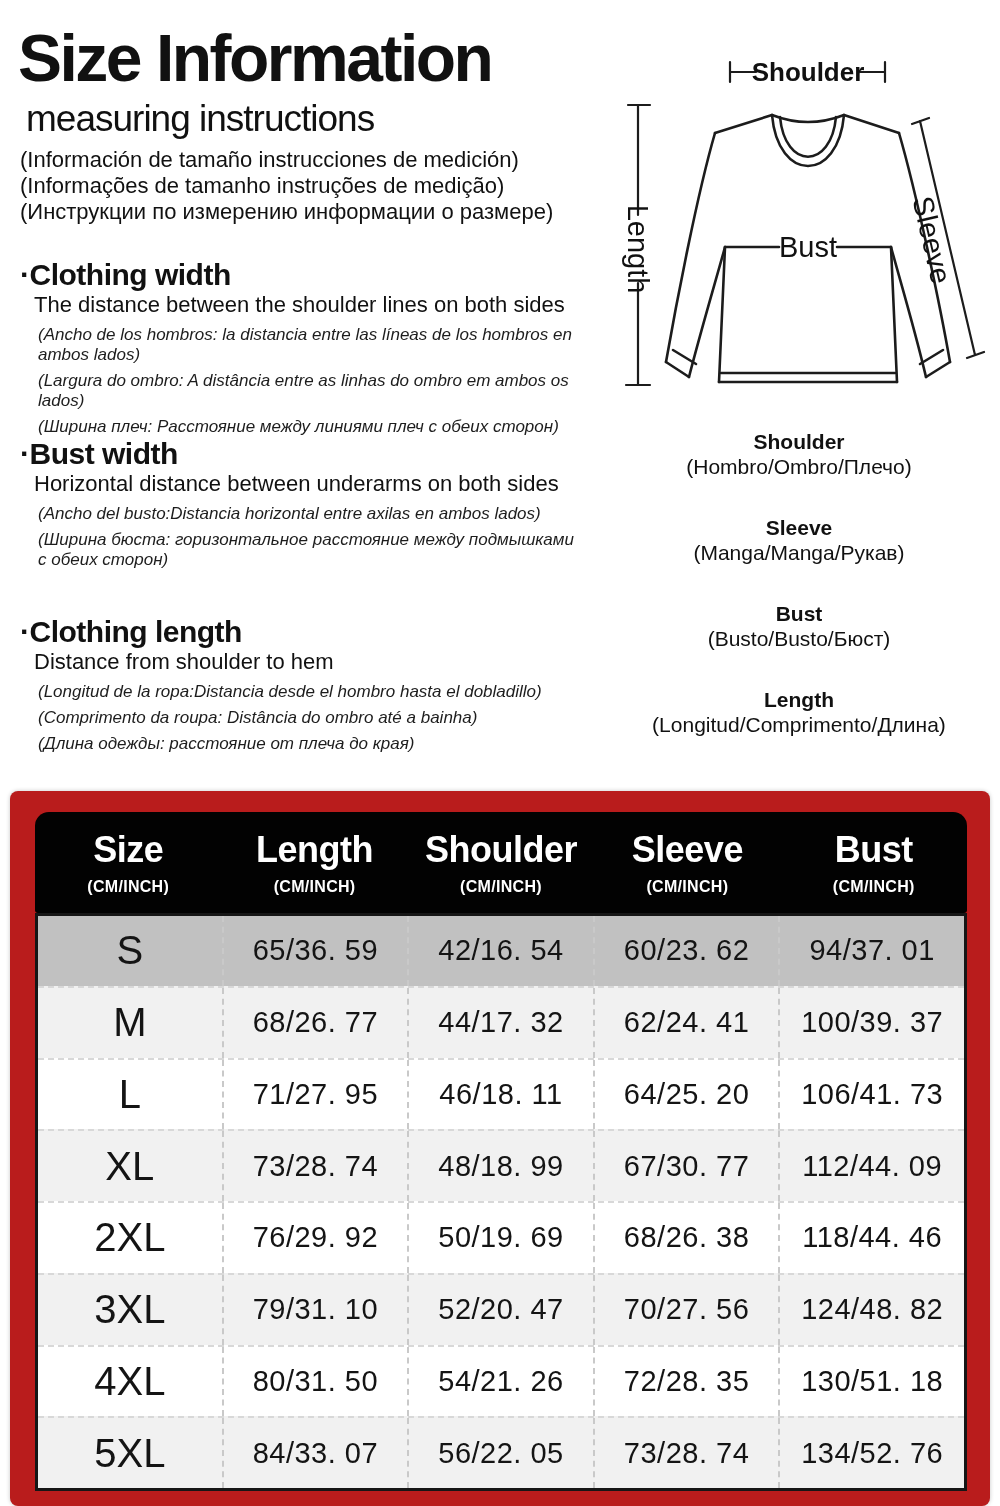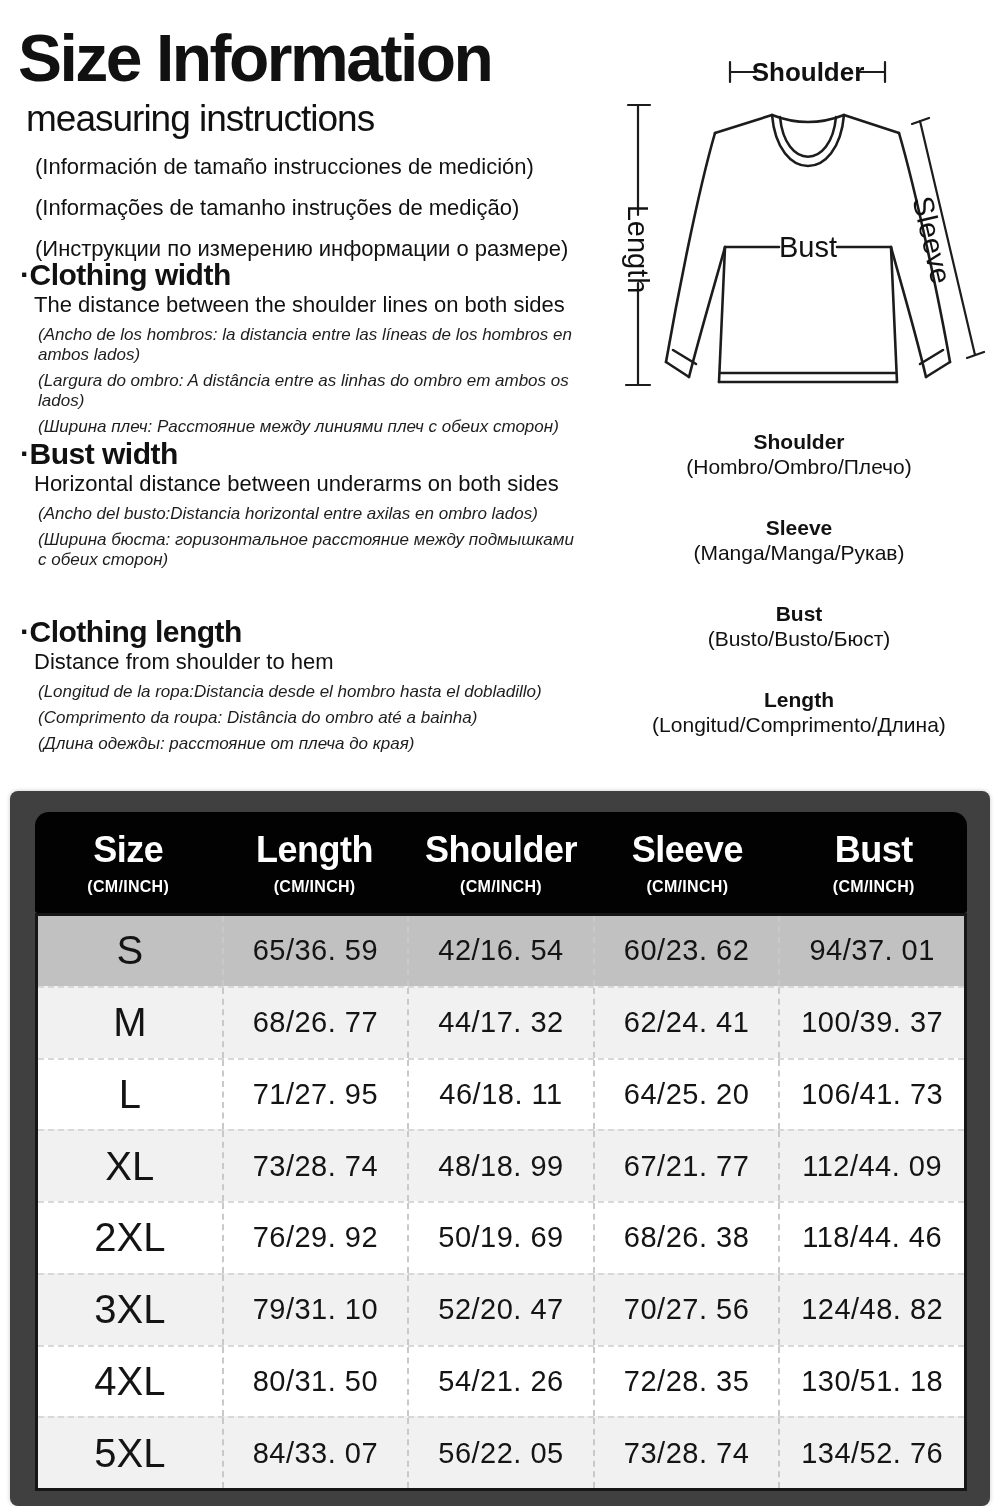--- a/index.html
+++ b/index.html
@@ -6,41 +6,41 @@
   body{
     width:1000px;height:1506px;position:relative;overflow:hidden;
     background:#ffffff;color:#111;
     font-family:"Liberation Sans",sans-serif;
   }
   
   .title-block{position:absolute;left:18px;top:22px;width:585px;}
   .main-title{font-size:66px;font-weight:bold;margin:0;letter-spacing:-2.5px;line-height:1.1;}
   .sub-title{font-size:37px;font-weight:normal;margin:4px 0 6px 8px;letter-spacing:-1px;line-height:1.1;}
   .trans{margin:8px 0 0 2px;}
-  .trans p{margin:15px;font-size:22px;line-height:26px;}
+  .trans p{margin:0;font-size:22px;line-height:26px;}
 
   .sec{position:absolute;left:20px;width:575px;}
   #sec1{top:258px}#sec2{top:437px}#sec3{top:615px}
   .sec-h{font-size:30px;font-weight:bold;margin:0;line-height:33px;letter-spacing:-0.5px;}
   .sec-desc{font-size:22px;margin:2px 0 8px 14px;line-height:24px;}
   .sec-note{font-size:17px;margin:0 0 6px 18px;line-height:20px;max-width:540px;color:#1d1d1d;font-style:italic;}
 
   
   .shirt{position:absolute;left:602px;top:33px;width:395px;height:400px;}
   .shirt text{font-family:"Liberation Sans",sans-serif;fill:#111;}
 
   
   .legend{position:absolute;left:600px;top:430px;width:398px;text-align:center;}
   .legend-item{margin-bottom:37px;}
   .legend-term{font-size:21px;font-weight:bold;line-height:24px;margin:0;}
   .legend-tr{font-size:21px;line-height:25px;margin:0;}
 
   
   .size-card{position:absolute;left:10px;top:791px;width:980px;height:715px;
-    background:#404040;border-radius:8px;box-shadow:0 0 4px rgba(0,0,0,0.22);}
+    background:#b91c1c;border-radius:8px;box-shadow:0 0 4px rgba(0,0,0,0.22);}
   .size-header{position:absolute;left:25px;top:21px;width:932px;height:101px;
     background:#020202;border-radius:14px 14px 3px 3px;display:flex;}
   .th{width:20%;display:flex;flex-direction:column;align-items:center;justify-content:center;color:#fff;}
   .th-label{font-size:36px;font-weight:bold;letter-spacing:-0.5px;}
   .th-unit{font-size:16px;font-weight:bold;margin-top:7px;letter-spacing:0.3px;}
   .size-body{position:absolute;left:25px;top:122px;width:932px;height:578px;
     border:3px solid #161616;box-sizing:border-box;display:flex;flex-direction:column;background:#fff;}
   .tr{flex:1;display:flex;}
   .tr + .tr{border-top:2px dashed #d8d8d8;}
   .td{width:20%;display:flex;align-items:center;justify-content:center;
@@ -68,21 +68,21 @@
   <h3 class="sec-h">·Clothing width</h3>
   <p class="sec-desc">The distance between the shoulder lines on both sides</p>
   <p class="sec-note">(Ancho de los hombros: la distancia entre las líneas de los hombros en ambos lados)</p>
   <p class="sec-note">(Largura do ombro: A distância entre as linhas do ombro em ambos os lados)</p>
   <p class="sec-note">(Ширина плеч: Расстояние между линиями плеч с обеих сторон)</p>
 </section>
 
 <section class="sec" id="sec2">
   <h3 class="sec-h">·Bust width</h3>
   <p class="sec-desc">Horizontal distance between underarms on both sides</p>
-  <p class="sec-note">(Ancho del busto:Distancia horizontal entre axilas en ombro lados)</p>
+  <p class="sec-note">(Ancho del busto:Distancia horizontal entre axilas en ambos lados)</p>
   <p class="sec-note">(Ширина бюста: горизонтальное расстояние между подмышками с обеих сторон)</p>
 </section>
 
 <section class="sec" id="sec3">
   <h3 class="sec-h">·Clothing length</h3>
   <p class="sec-desc">Distance from shoulder to hem</p>
   <p class="sec-note">(Longitud de la ropa:Distancia desde el hombro hasta el dobladillo)</p>
   <p class="sec-note">(Comprimento da roupa: Distância do ombro até a bainha)</p>
   <p class="sec-note">(Длина одежды: расстояние от плеча до края)</p>
 </section>
@@ -181,21 +181,21 @@
       <div class="td td-size">L</div>
       <div class="td">71/27. 95</div>
       <div class="td">46/18. 11</div>
       <div class="td">64/25. 20</div>
       <div class="td">106/41. 73</div>
     </div>
     <div class="tr r-alt">
       <div class="td td-size">XL</div>
       <div class="td">73/28. 74</div>
       <div class="td">48/18. 99</div>
-      <div class="td">67/21. 77</div>
+      <div class="td">67/30. 77</div>
       <div class="td">112/44. 09</div>
     </div>
     <div class="tr r-w">
       <div class="td td-size">2XL</div>
       <div class="td">76/29. 92</div>
       <div class="td">50/19. 69</div>
       <div class="td">68/26. 38</div>
       <div class="td">118/44. 46</div>
     </div>
     <div class="tr r-alt">

